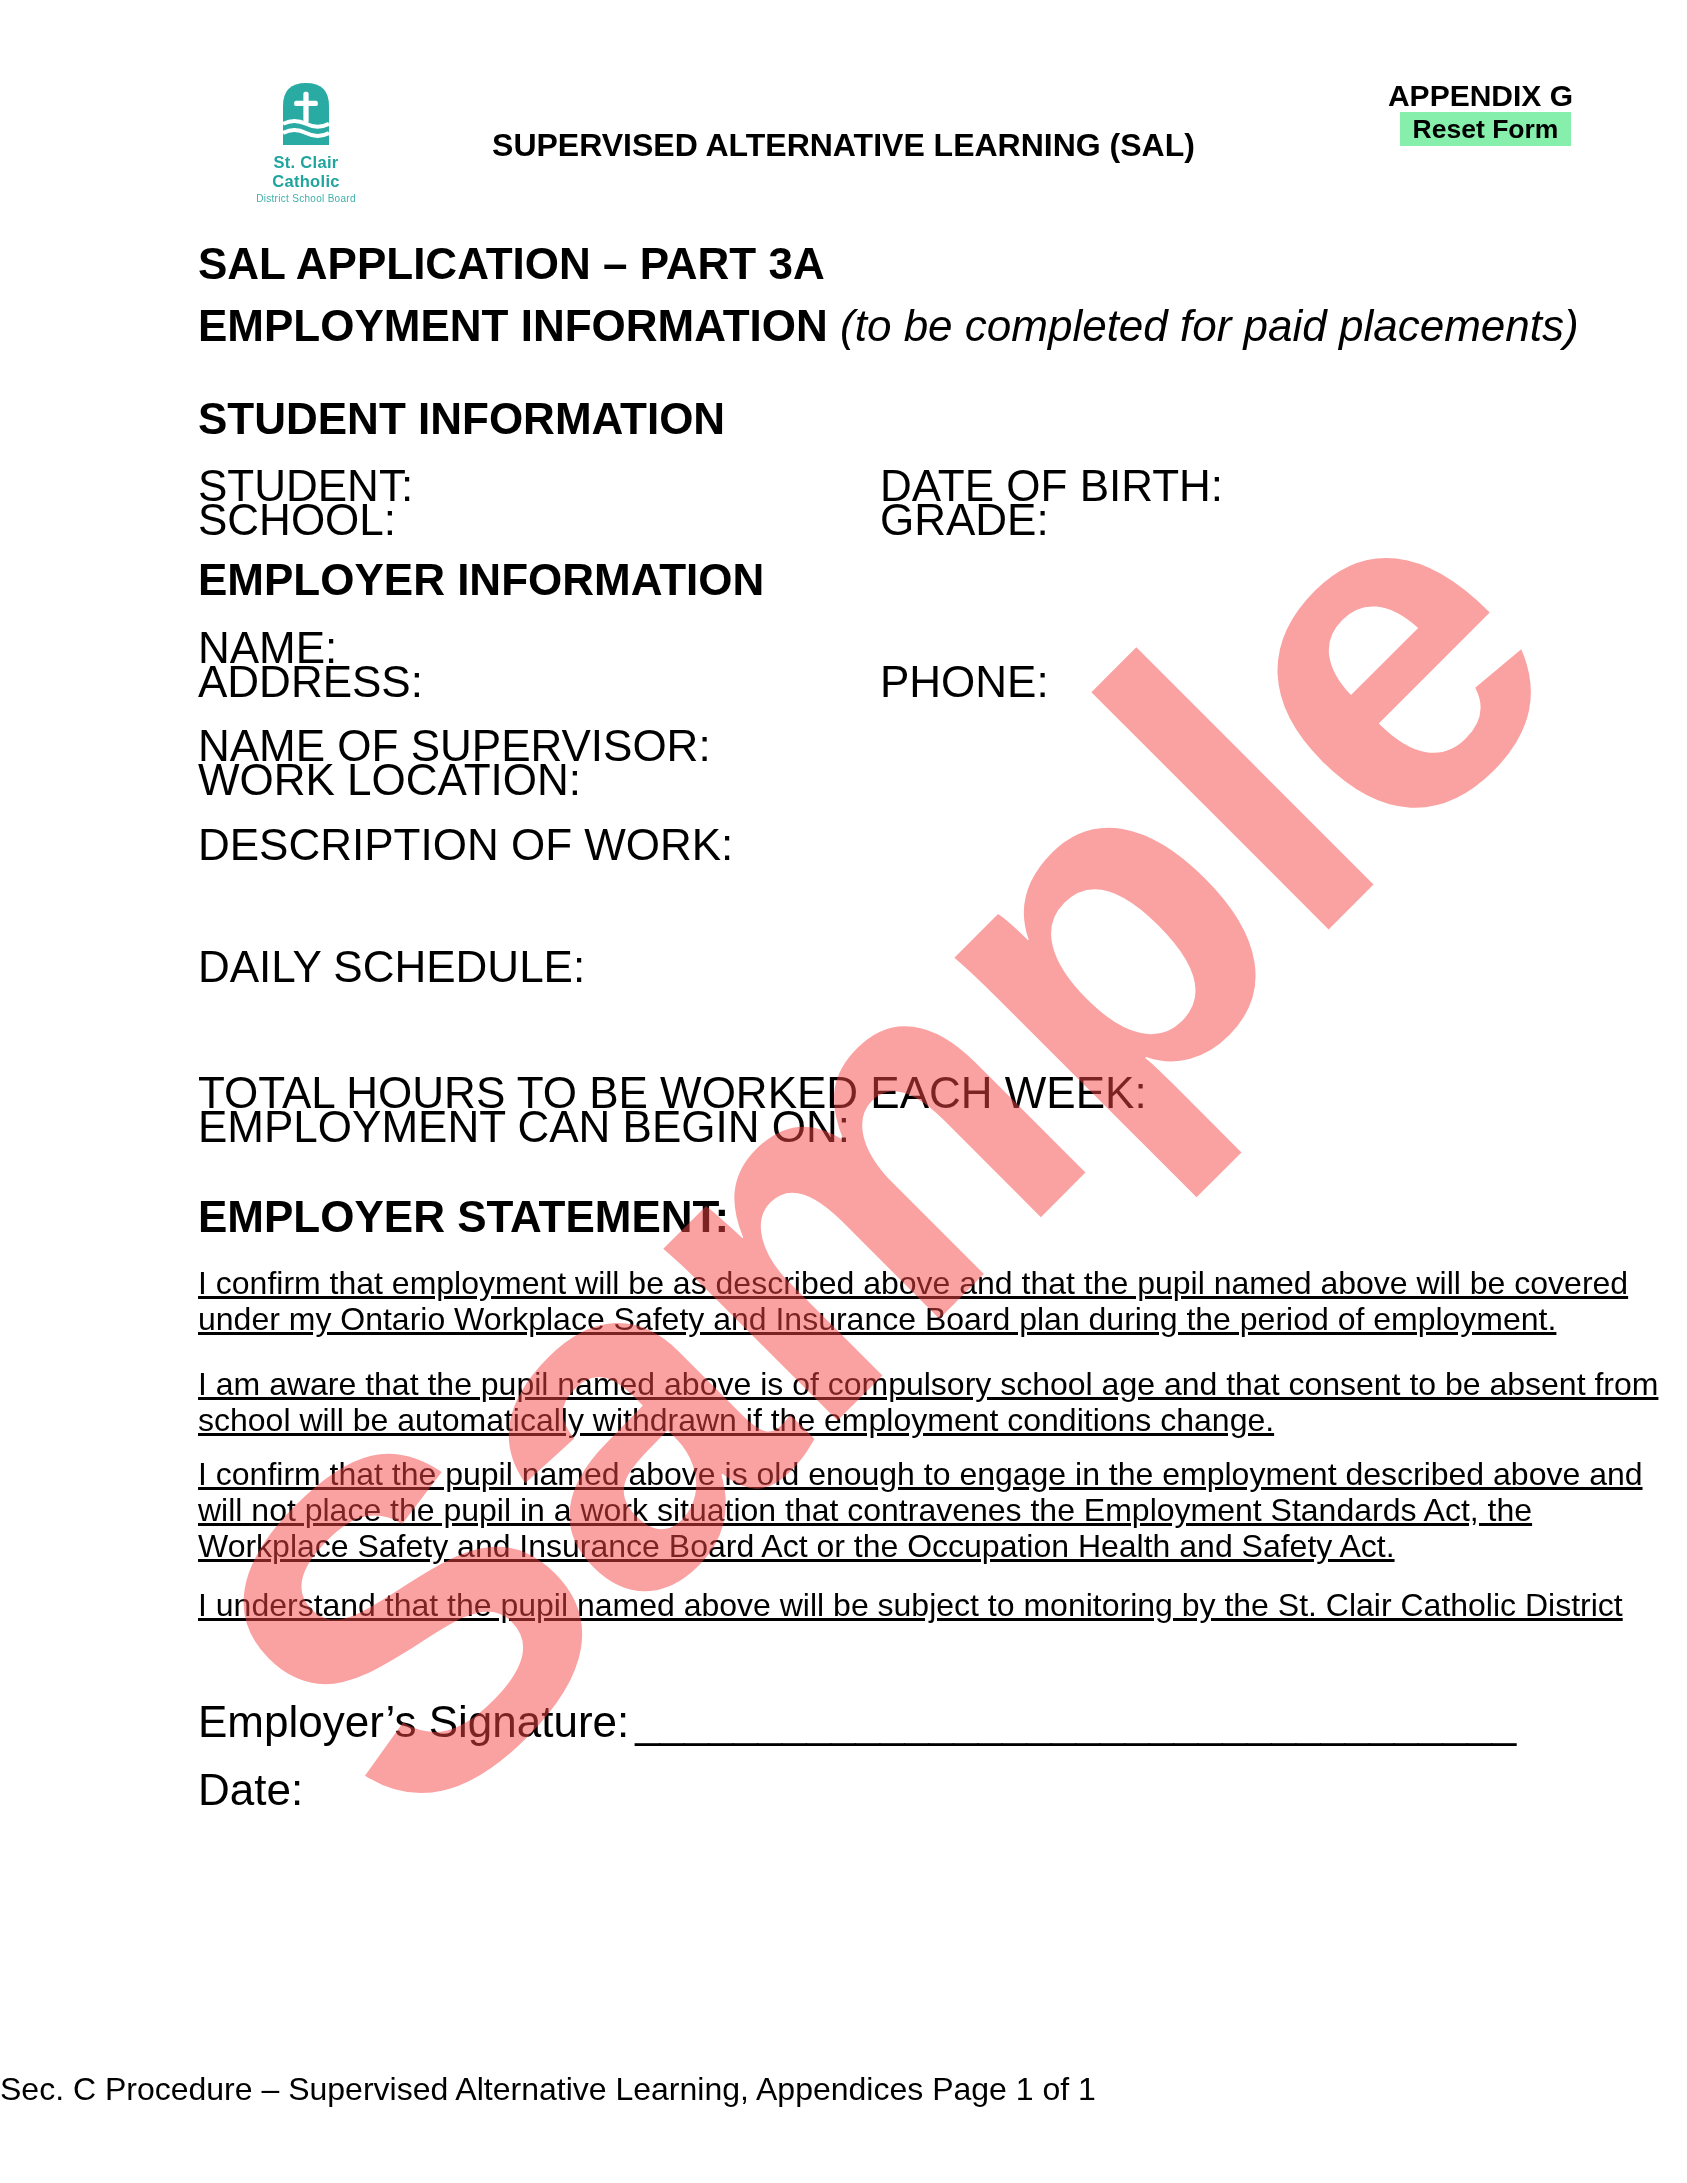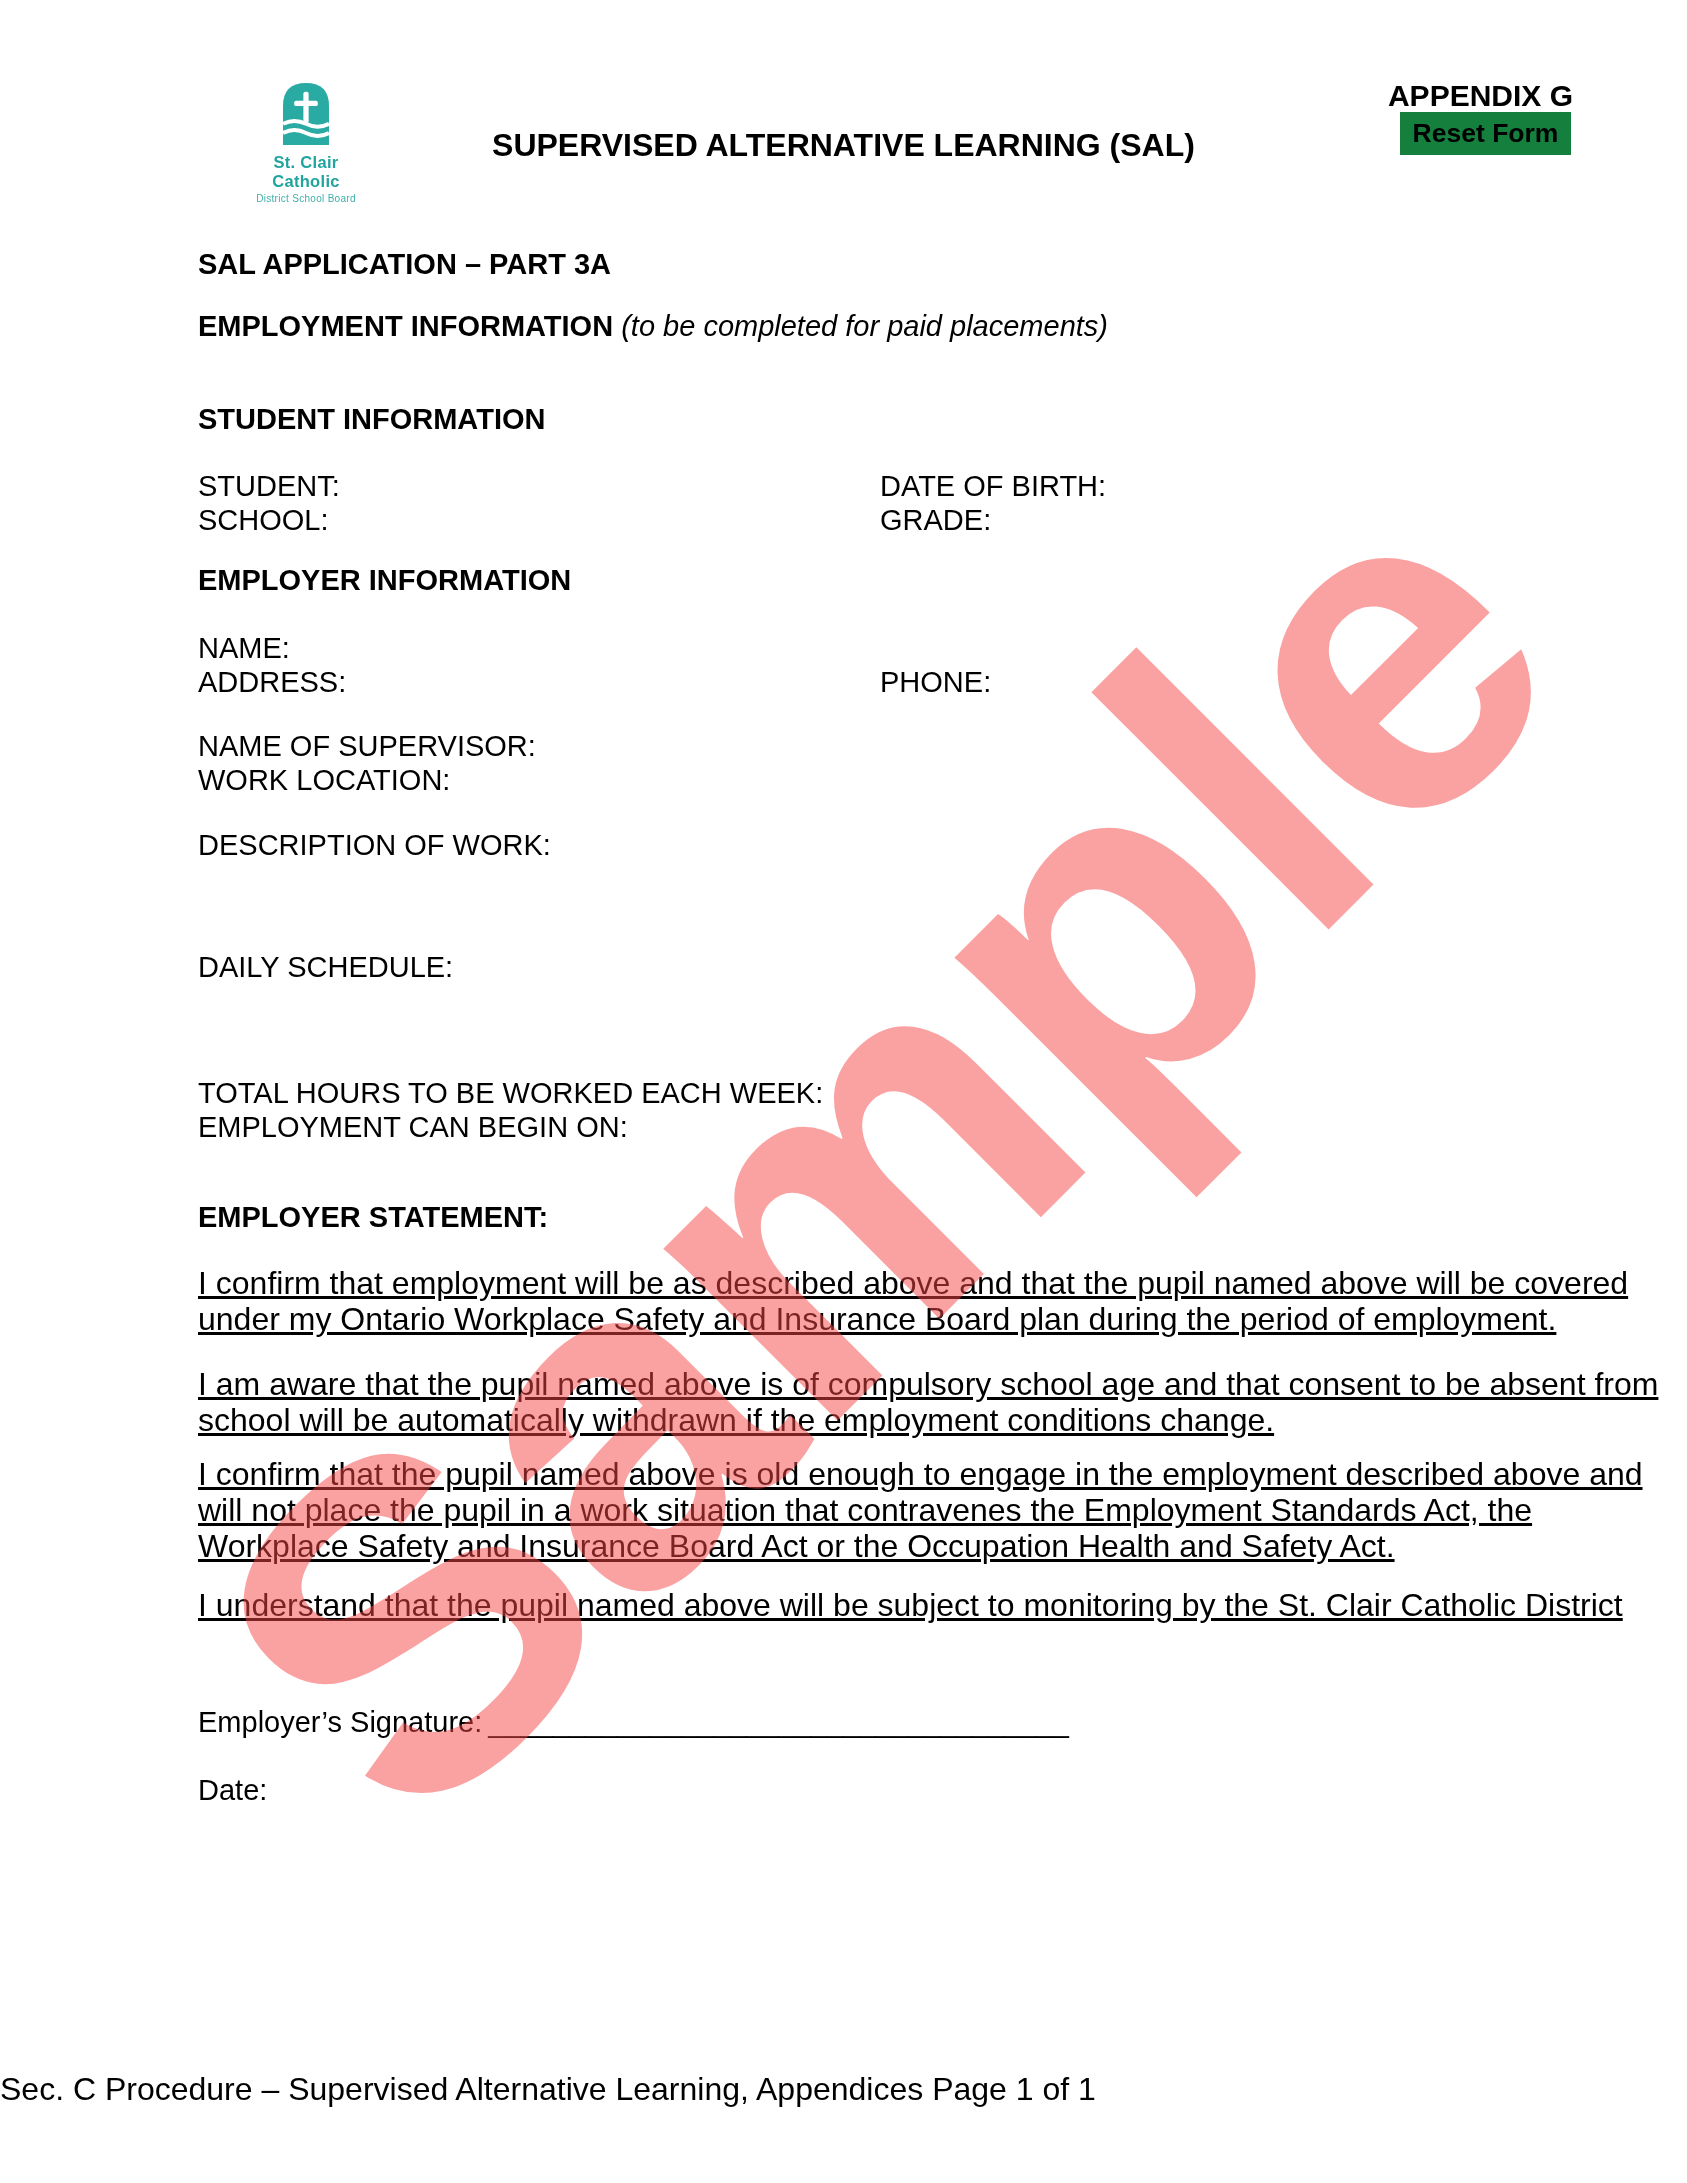--- a/index.html
+++ b/index.html
@@ -1,36 +1,36 @@
 <!DOCTYPE html>
 <html style="font-size:10.6px"><head>
 <meta charset="utf-8">
 <style>
   html,body { margin:0; padding:0; background:#ffffff; }
   .page {
     position:relative; width:1687px; height:2183px; background:#ffffff;
     font-family:"Liberation Sans", sans-serif; color:#000; overflow:hidden;
   }
-  .line { position:absolute; font-size:29px; line-height:36px; white-space:nowrap; }
+  .line { position:absolute; font-size:44px; line-height:36px; white-space:nowrap; }
   .b { font-weight:bold; }
   .i { font-style:italic; }
   .colL { left:198px; }
   .colR { left:880px; }
 
   
   .logo-block { position:absolute; left:243px; top:83px; width:126px; text-align:center; }
   .logo-mark { display:block; margin:0 auto; }
   .logo-name { font-size:16.5px; font-weight:bold; color:#1fa49e; margin-top:8px; letter-spacing:0.3px; }
   .logo-sub  { font-size:10px; color:#3fb0aa; margin-top:2px; letter-spacing:0.3px; }
 
   .doc-title { position:absolute; left:0; top:127px; width:100%; text-align:center;
                font-size:32px; font-weight:bold; }
   .appendix  { position:absolute; right:114px; top:79px; font-size:30px; font-weight:bold; }
-  .reset-btn { position:absolute; right:116px; top:112px; width:171px; height:43px;
-               background:#15803d; border:none; font-family:"Liberation Sans", sans-serif;
+  .reset-btn { position:absolute; right:116px; top:112px; width:171px; height:34px;
+               background:#86efac; border:none; font-family:"Liberation Sans", sans-serif;
                font-size:26.5px; font-weight:bold; color:#000; cursor:pointer; }
 
   
   .para { position:absolute; left:198px; font-size:32px; line-height:36px;text-decoration:underline; }
   .para div { white-space:nowrap; }
 
   .sig-gap { margin-left:6px; }
 
   
   .watermark {

